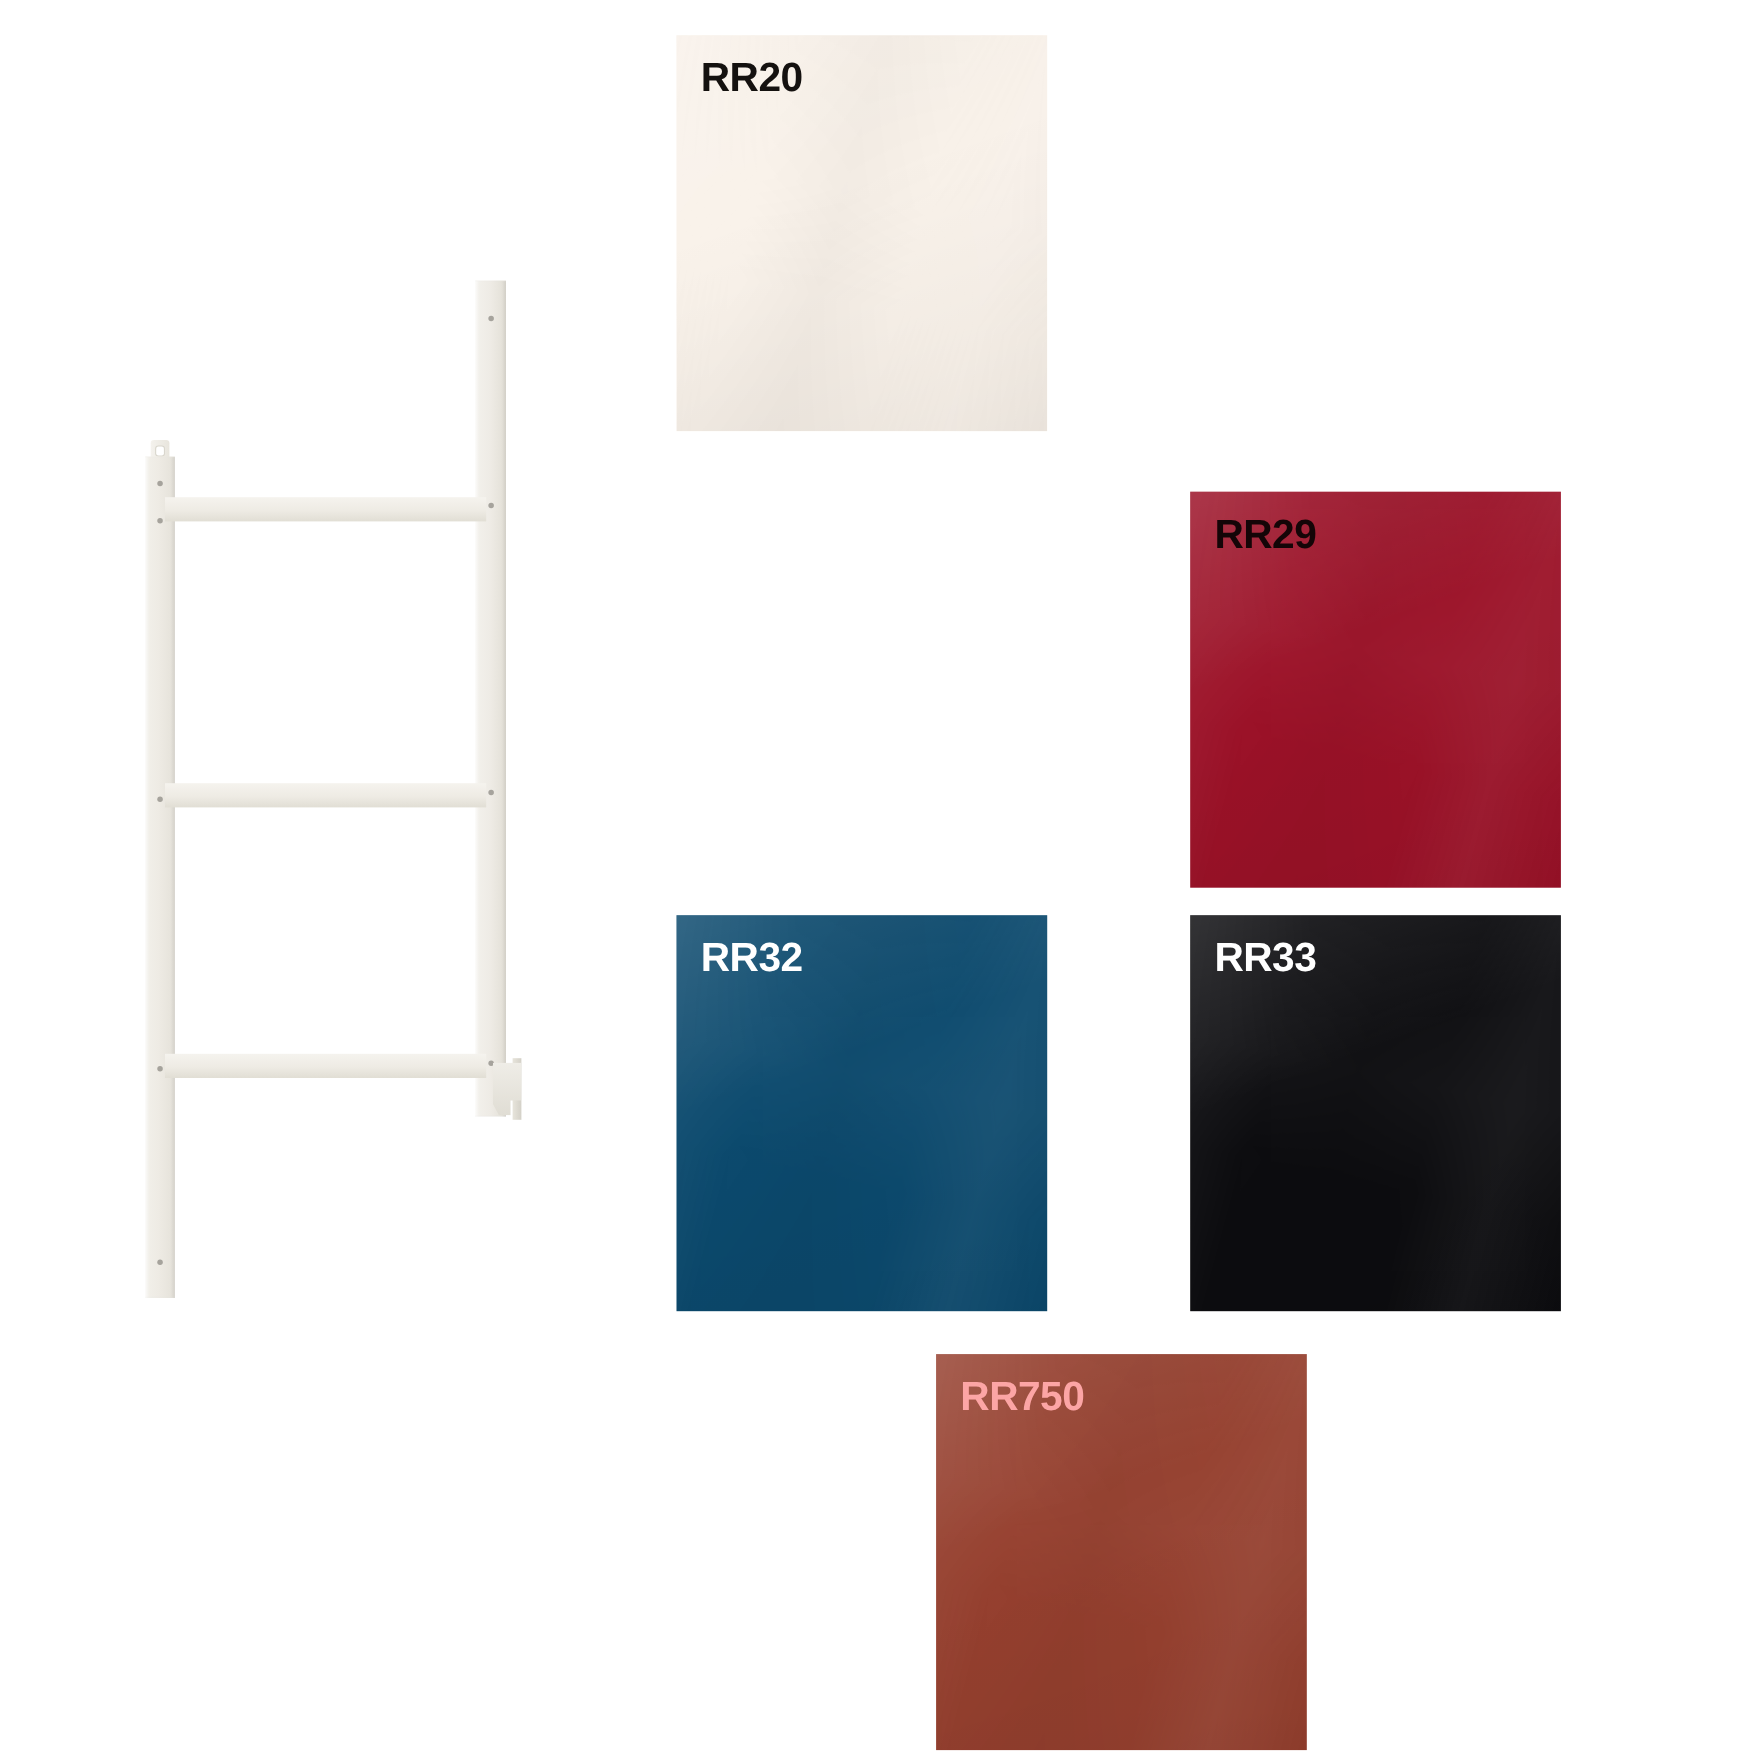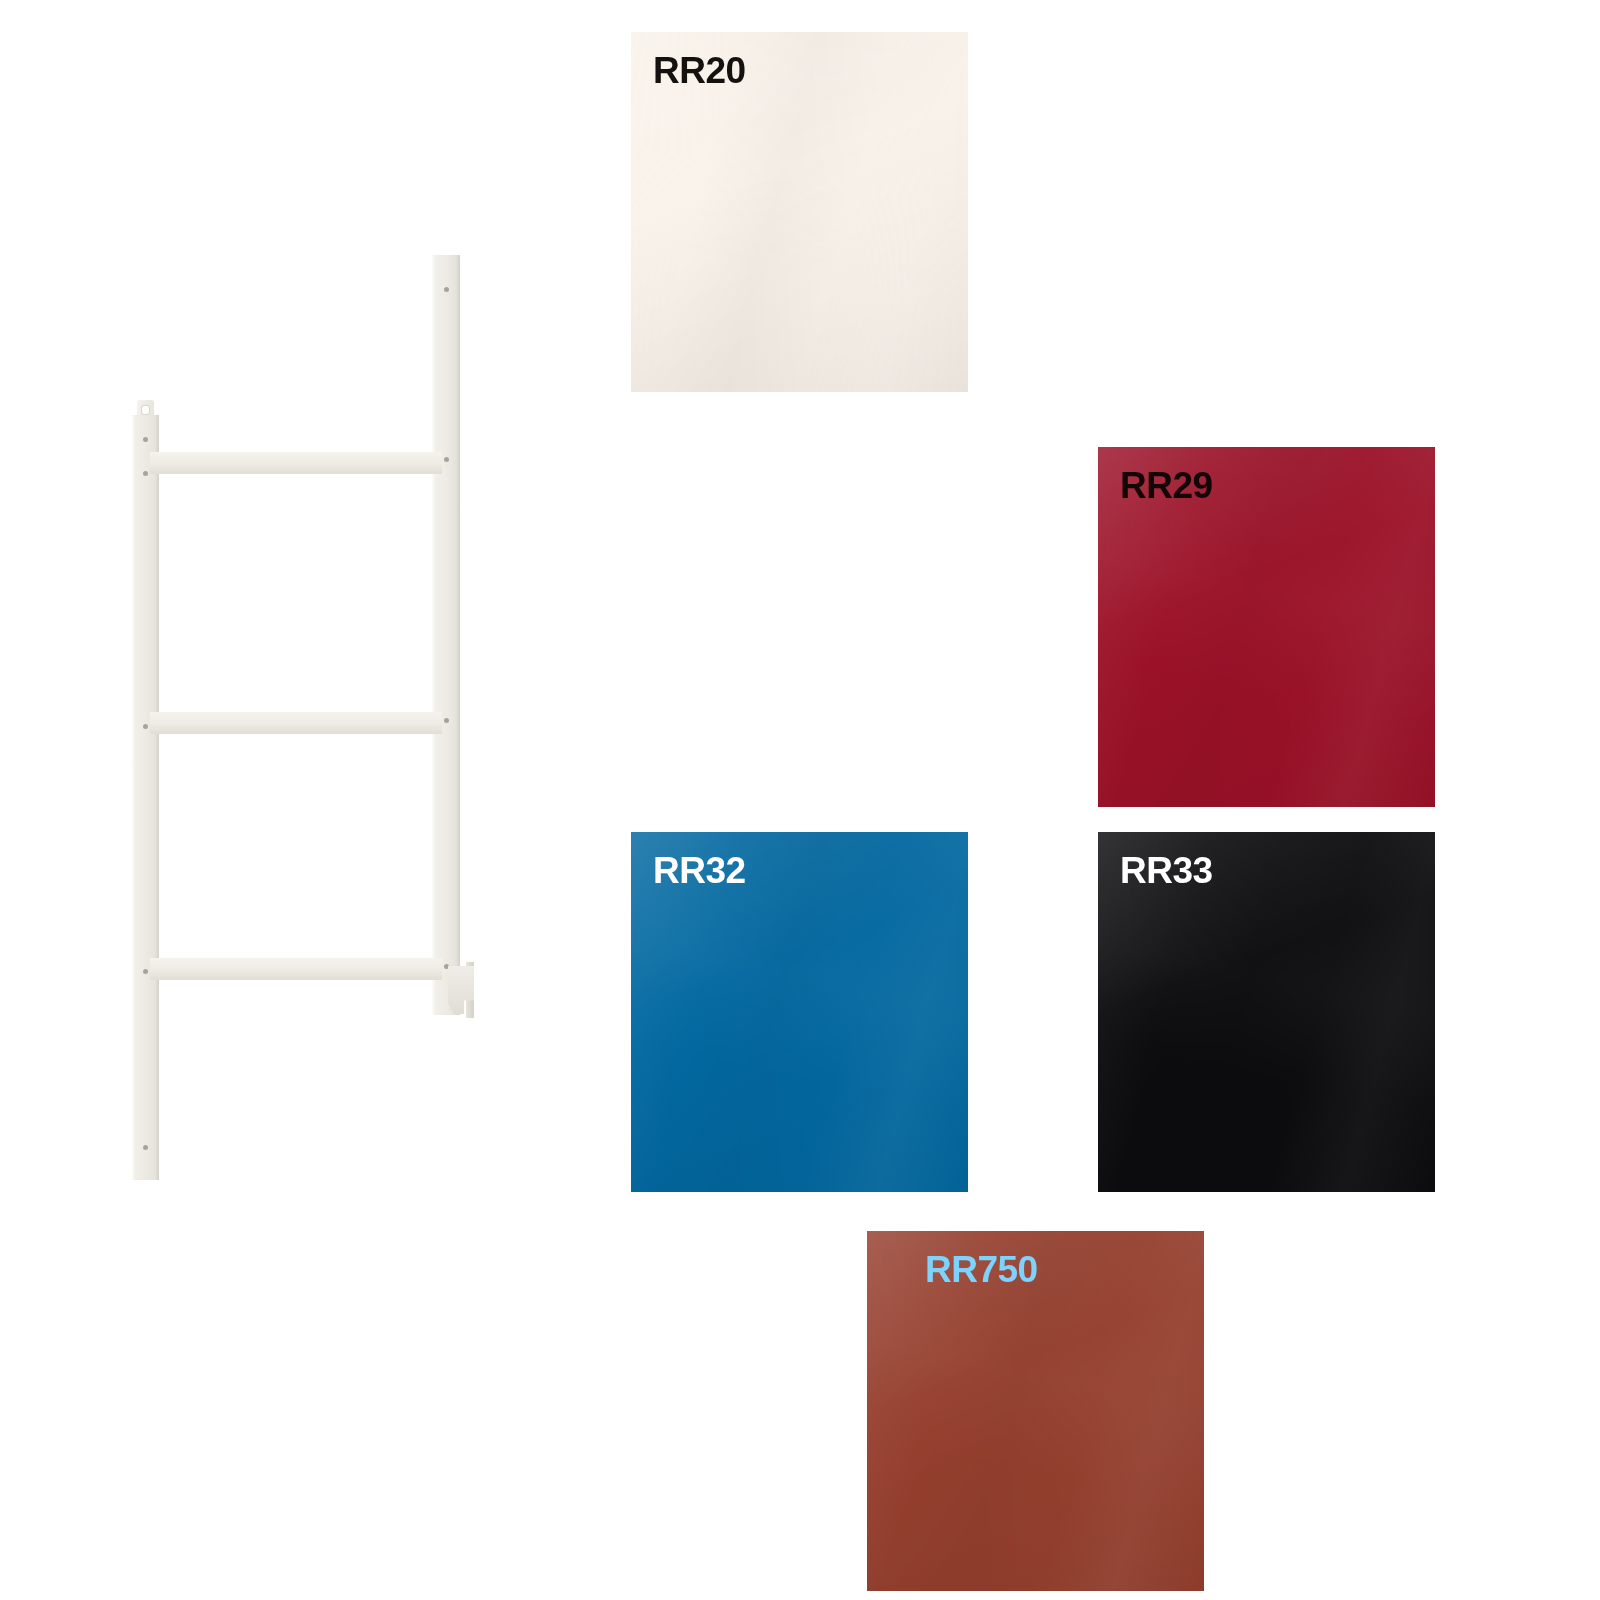--- a/index.html
+++ b/index.html
@@ -114,21 +114,21 @@
     left: 356px;
     top: 722px;
     width: 8px;
     height: 56px;
     background: linear-gradient(90deg,#e7e4db,#d4d1c8);
   }
 
   
   #swatch-grid {
     position: absolute;
-    left: 631px;
+    left: 615px;
     top: 32px;
     width: 806px;
     height: 1545px;
   }
   .swatch {
     position: absolute;
     width: 337px;
     height: 360px;
     box-sizing: border-box;
     overflow: hidden;
@@ -213,31 +213,31 @@
   </div>
 
 
 
   <div class="swatch" id="swatch-3" style="background-color: rgb(156, 18, 40); padding-left: 18px;">
     <div class="swatch-texture"></div>
     <div class="swatch-sheen"></div>
     <div class="swatch-label" style="color: rgb(20, 5, 7);">RR29</div>
   </div>
 
-  <div class="swatch" id="swatch-4" style="background-color: #0369a1;">
+  <div class="swatch" id="swatch-4" style="background-color: #0c4a6e;">
     <div class="swatch-texture"></div>
     <div class="swatch-sheen"></div>
     <div class="swatch-label" style="color: rgb(255, 255, 255);">RR32</div>
   </div>
 
   <div class="swatch" id="swatch-5" style="background-color: rgb(13, 13, 16); text-decoration: underline;">
     <div class="swatch-texture"></div>
     <div class="swatch-sheen"></div>
     <div class="swatch-label" style="color: rgb(255, 255, 255);">RR33</div>
   </div>
 
   <div class="swatch" id="swatch-6" style="background-color: rgb(150, 64, 47);">
     <div class="swatch-texture"></div>
     <div class="swatch-sheen"></div>
-    <div class="swatch-label" style="color: #7dd3fc; margin-left: 36px;">RR750</div>
+    <div class="swatch-label" style="color: #fca5a5;">RR750</div>
   </div>
 
 </div>
 
 </body></html>

